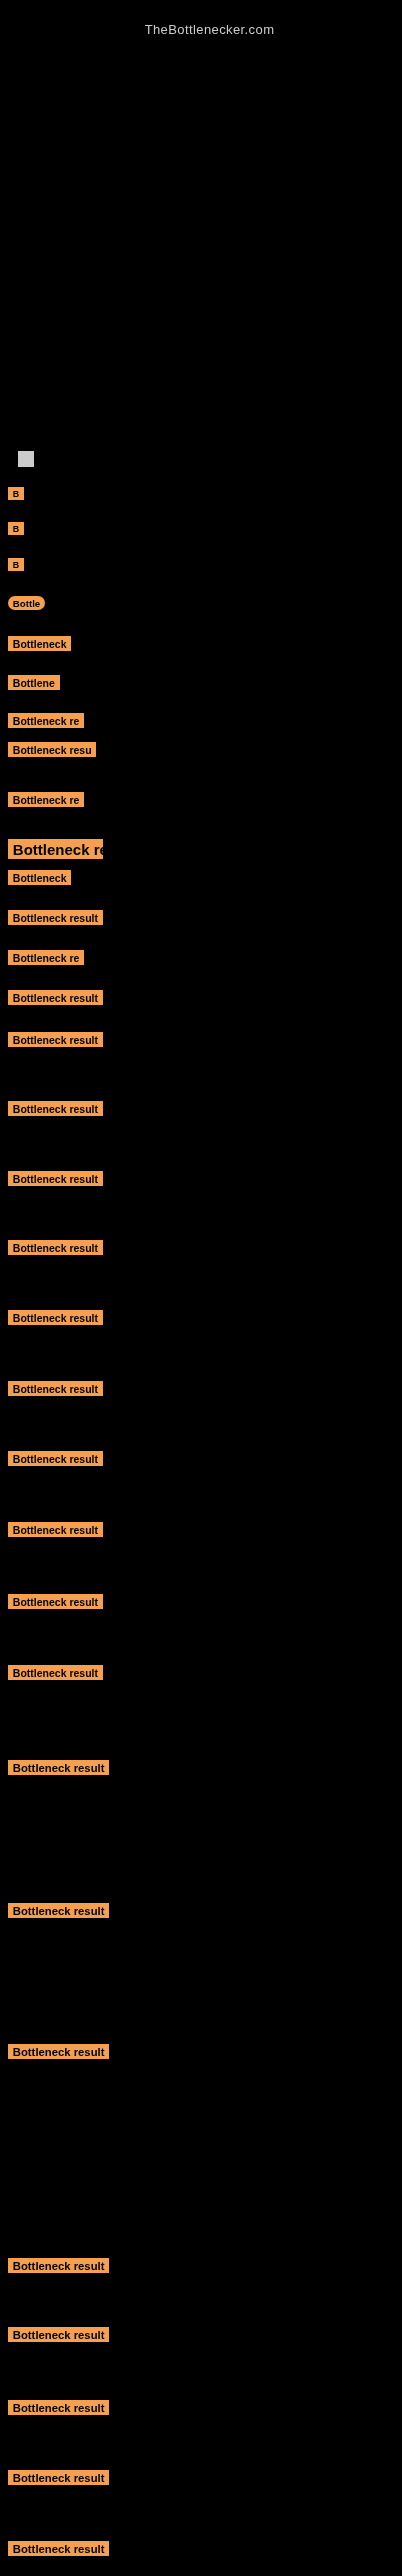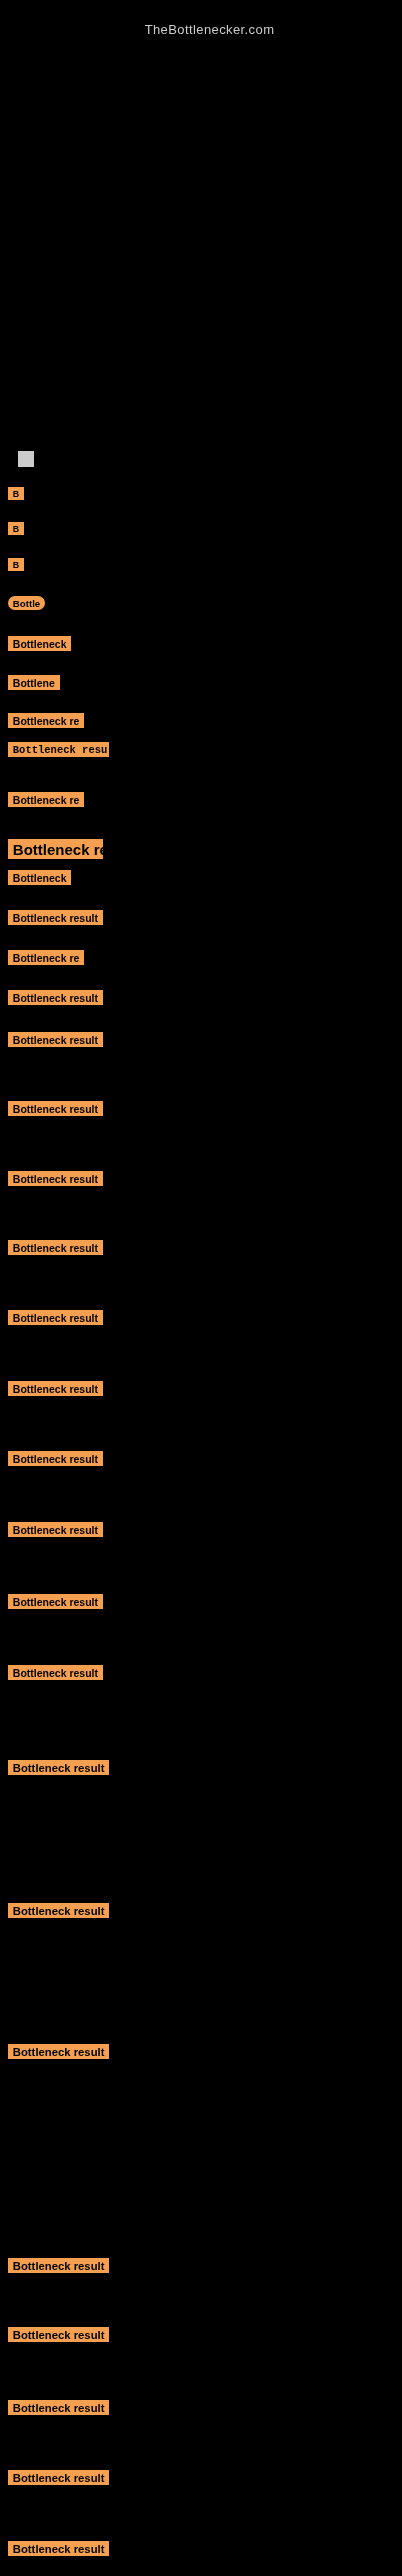--- a/index.html
+++ b/index.html
@@ -48,21 +48,21 @@
 
 <div class="cursor-line" style="top: 443px;"></div>
 
 <div class="bottleneck-label" style="top: 479px; font-size: 8.9px; max-width: 17.7px;">B</div>
 <div class="bottleneck-label" style="top: 514px; font-size: 8.9px; max-width: 17.7px;">B</div>
 <div class="bottleneck-label" style="top: 550px; font-size: 8.9px; max-width: 17.7px;">B</div>
 <div class="bottleneck-label" style="top: 588px; font-size: 9.7px; max-width: 44px; border-radius: 7px;">Bottle</div>
 <div class="bottleneck-label" style="top: 628px; font-size: 10.5px; max-width: 68px;">Bottleneck</div>
 <div class="bottleneck-label" style="top: 667px; font-size: 10.5px; max-width: 58px;">Bottlene</div>
 <div class="bottleneck-label" style="top: 705px; font-size: 10.5px; max-width: 89px;">Bottleneck re</div>
-<div class="bottleneck-label" style="top: 734px; font-size: 10.5px; max-width: 101px; font-family: Liberation Mono, monospace;">Bottleneck resu</div>
+<div class="bottleneck-label" style="top: 734px; font-size: 10.5px; max-width: 101px;">Bottleneck resu</div>
 <div class="bottleneck-label" style="top: 784px; font-size: 10.5px; max-width: 89px;">Bottleneck re</div>
 <div class="bottleneck-label" style="top: 831px; font-size: 15px; max-width: 95px;">Bottleneck res</div>
 <div class="bottleneck-label" style="top: 862px; font-size: 10.5px; max-width: 71px;">Bottleneck</div>
 <div class="bottleneck-label" style="top: 902px; font-size: 10.5px; max-width: 113px;">Bottleneck result</div>
 <div class="bottleneck-label" style="top: 942px; font-size: 10.5px; max-width: 90px;">Bottleneck re</div>
 <div class="bottleneck-label" style="top: 982px; font-size: 10.5px; max-width: 117px;">Bottleneck result</div>
 <div class="bottleneck-label" style="top: 1024px; font-size: 10.5px; max-width: 117px;">Bottleneck result</div>
 <div class="bottleneck-label" style="top: 1093px; font-size: 10.5px; max-width: 117px;">Bottleneck result</div>
 <div class="bottleneck-label" style="top: 1163px; font-size: 10.5px; max-width: 117px;">Bottleneck result</div>
 <div class="bottleneck-label" style="top: 1232px; font-size: 10.5px; max-width: 117px;">Bottleneck result</div>

